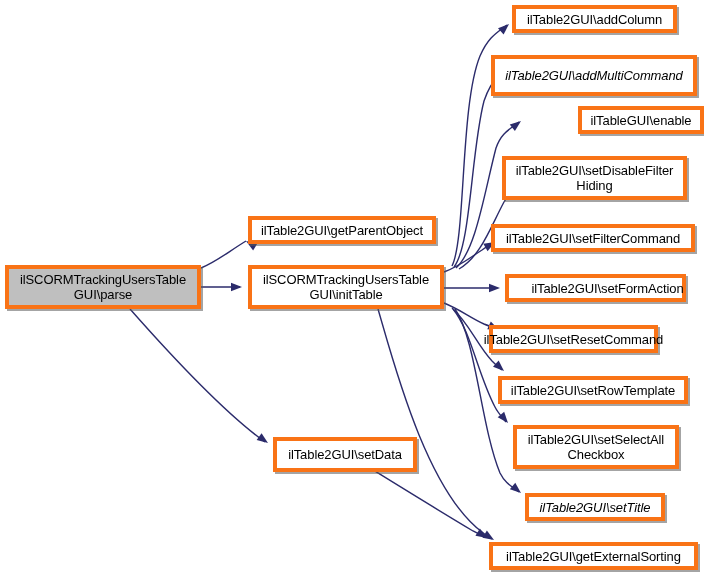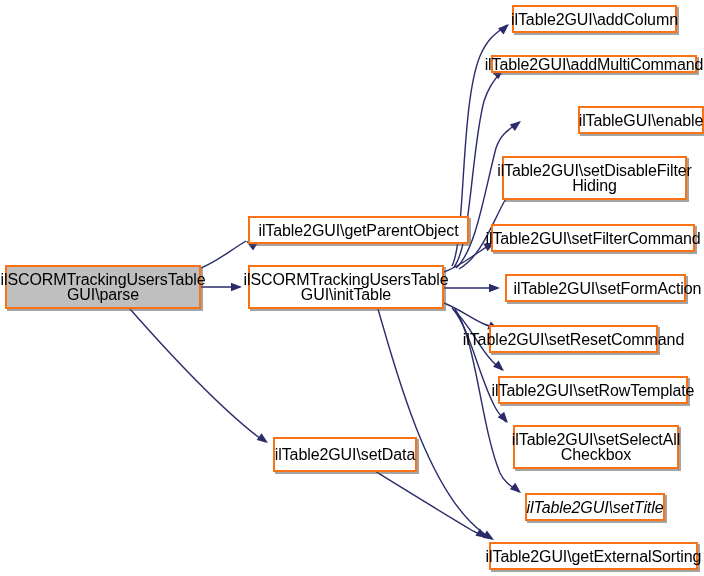--- a/index.html
+++ b/index.html
@@ -19,28 +19,28 @@
     position: absolute;
     left: 0;
     top: 0;
     width: 704px;
     height: 576px;
     pointer-events: none;
   }
   .node {
     position: absolute;
     box-sizing: border-box;
-    border: 2px solid #f97316;
+    border: 4px solid #f97316;
     background: #ffffff;
     color: #000000;
     display: flex;
     align-items: center;
     justify-content: center;
     text-align: center;
-    font-size: 16px;
+    font-size: 13px;
     line-height: 15px;
     letter-spacing: -0.1px;
     box-shadow: 2px 2px 0 rgba(90,90,90,0.55);
     white-space: pre-line;
     padding: 0 3px;
   }
   .node.root {
     background: #bfbfbf;
   }
 </style>
@@ -82,26 +82,26 @@
         <polygon points="0,0 -11,-4.2 -11,4.2" transform="translate(508,423) rotate(50)"></polygon>
         <polygon points="0,0 -11,-4.2 -11,4.2" transform="translate(521,493) rotate(40)"></polygon>
         <polygon points="0,0 -11,-4.2 -11,4.2" transform="translate(494,540) rotate(32)"></polygon>
         <polygon points="0,0 -11,-4.2 -11,4.2" transform="translate(487,538) rotate(32)"></polygon>
       </g>
   </svg>
 
   <div id="node-layer">
       <div class="node root" style="left: 5px; top: 265px; width: 196px; height: 44px;">ilSCORMTrackingUsersTable
 GUI\parse</div>
-      <div class="node" style="left: 248px; top: 216px; width: 221px; height: 28px;">ilTable2GUI\getParentObject</div>
+      <div class="node" style="left: 248px; top: 216px; width: 188px; height: 28px;">ilTable2GUI\getParentObject</div>
       <div class="node" style="left: 248px; top: 265px; width: 196px; height: 44px;">ilSCORMTrackingUsersTable
 GUI\initTable</div>
       <div class="node" style="left: 273px; top: 437px; width: 144px; height: 35px;">ilTable2GUI\setData</div>
       <div class="node" style="left: 512px; top: 5px; width: 165px; height: 28px;">ilTable2GUI\addColumn</div>
-      <div class="node" style="left: 491px; top: 55px; width: 206px; height: 18px;">ilTable2GUI\addMultiCommand</div>
+      <div class="node" style="left: 491px; top: 55px; width: 206px; height: 41px; font-style: italic;">ilTable2GUI\addMultiCommand</div>
       <div class="node" style="left: 532px; top: 106px; width: 126px; height: 28px; margin-left: 46px;">ilTableGUI\enable</div>
       <div class="node" style="left: 502px; top: 156px; width: 185px; height: 44px;">ilTable2GUI\setDisableFilter
 Hiding</div>
       <div class="node" style="left: 491px; top: 224px; width: 204px; height: 28px; text-align: right;">ilTable2GUI\setFilterCommand</div>
       <div class="node" style="left: 505px; top: 274px; width: 181px; height: 28px; padding-left: 27px;">ilTable2GUI\setFormAction</div>
       <div class="node" style="left: 489px; top: 325px; width: 169px; height: 28px;">ilTable2GUI\setResetCommand</div>
       <div class="node" style="left: 498px; top: 376px; width: 190px; height: 28px; text-align: right;">ilTable2GUI\setRowTemplate</div>
       <div class="node" style="left: 513px; top: 425px; width: 166px; height: 44px;">ilTable2GUI\setSelectAll
 Checkbox</div>
       <div class="node" style="left: 525px; top: 493px; width: 140px; height: 28px; font-style: italic;">ilTable2GUI\setTitle</div>

